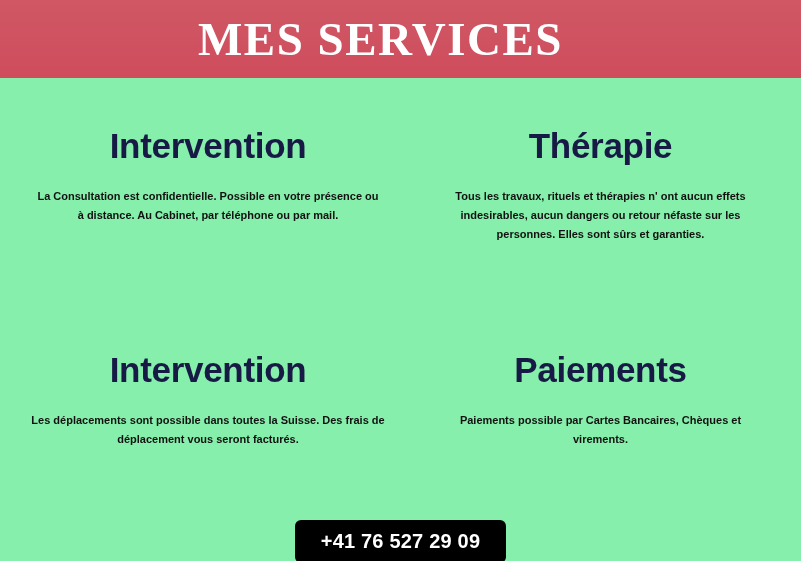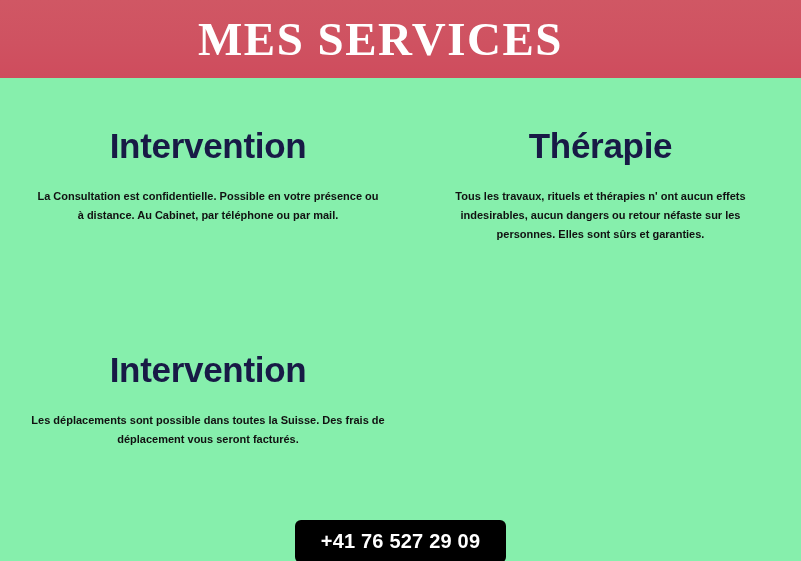--- a/index.html
+++ b/index.html
@@ -135,20 +135,24 @@
     <section class="service-card card-intervention">
       <h2 class="card-heading">Intervention</h2>
       <p class="card-body">Les déplacements sont possible dans toutes la Suisse. Des frais de déplacement vous seront facturés.</p>
     </section>
 
     <section class="service-card card-therapie">
       <h2 class="card-heading">Thérapie</h2>
       <p class="card-body">Tous les travaux, rituels et thérapies n' ont aucun effets indesirables, aucun dangers ou retour néfaste sur les personnes. Elles sont sûrs et garanties.</p>
     </section>
 
+    <section class="service-card card-paiements">
+      <h2 class="card-heading">Paiements</h2>
+      <p class="card-body">Paiements possible par Cartes Bancaires, Chèques et virements.</p>
+    </section>
 
   </div>
 
   <div class="cta-wrap">
     <a class="phone-button" href="#">+41 76 527 29 09</a>
   </div>
 
 </div>
 
 </body></html>

